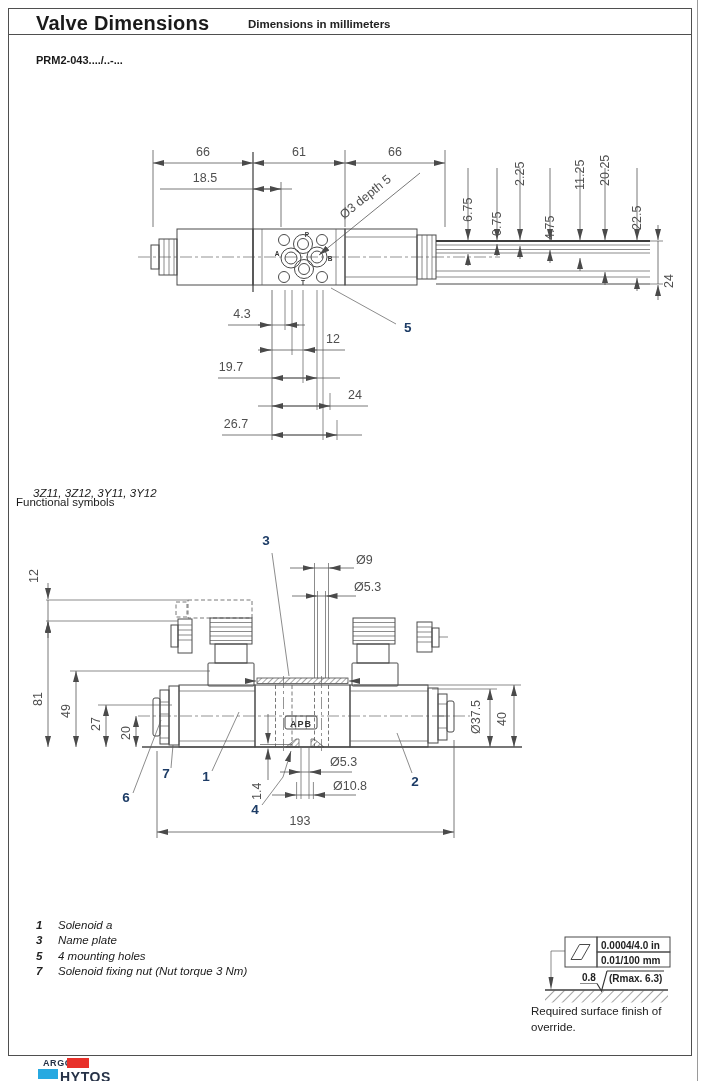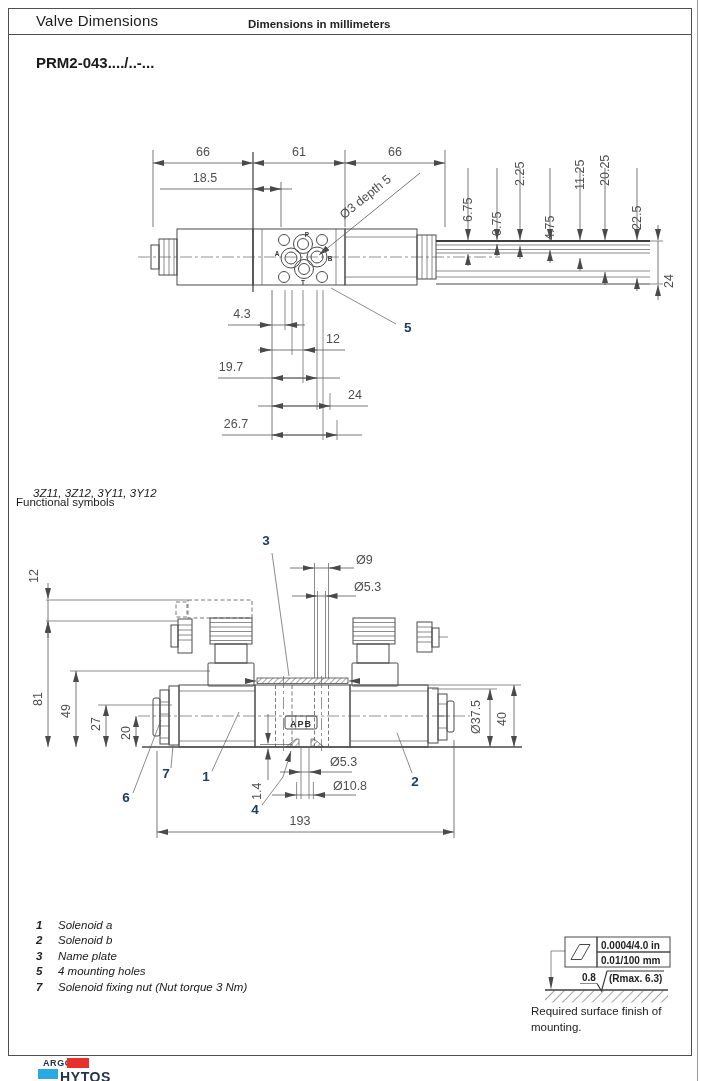--- a/index.html
+++ b/index.html
@@ -2,23 +2,23 @@
 <html><head>
 <meta charset="utf-8">
 <style>
   html,body{margin:0;padding:0;background:#fff;}
   .canvas{position:relative;width:701px;height:1081px;background:#ffffff;
           font-family:"Liberation Sans",sans-serif;color:#1a1a1a;overflow:hidden;}
   .abs{position:absolute;}
   .page-frame{left:8px;top:8px;width:682px;height:1046px;border:1.5px solid #4f4f4f;}
   .header-rule{left:8px;top:34px;width:684px;border-top:1.5px solid #4f4f4f;height:0;}
   .page-edge{left:697px;top:0;width:1px;height:1081px;background:#9a9a9a;}
-  .hdr-title{left:36px;top:12px;font-size:15px;font-weight:normal;letter-spacing:.2px;}
+  .hdr-title{left:36px;top:12px;font-size:20px;font-weight:bold;letter-spacing:.2px;}
   .hdr-sub{left:248px;top:18px;font-size:11.5px;color:#222;font-weight:bold;}
-  .model{left:36px;top:54px;font-size:15px;font-weight:bold;}
+  .model{left:36px;top:54px;font-size:11px;font-weight:bold;}
   .fs-head{left:16px;top:472px;font-size:11.5px;font-weight:normal;margin-top:24px;}
   .fs-codes{left:33px;top:487px;font-size:11.5px;font-style:italic;}
   .legend{left:36px;top:918px;font-size:11.5px;line-height:15.4px;font-style:italic;}
   .lrow{white-space:nowrap;}
   .lnum{display:inline-block;width:22px;font-weight:bold;color:#222;}
   .lcont{padding-left:22px;}
   .caption{left:531px;top:1003px;font-size:11.5px;line-height:16px;color:#222;}
   .logo-argo{left:43px;top:1058px;font-size:9px;font-weight:bold;color:#263247;letter-spacing:.6px;}
   .logo-hytos{left:60px;top:1069px;font-size:14px;font-weight:bold;color:#263247;letter-spacing:.6px;}
   .logo-red{left:67px;top:1058px;width:22px;height:10px;}
@@ -380,29 +380,28 @@
       <path d="M597,983.5 L601.5,991 L607,971" stroke="#333" stroke-width="1.1" fill="none"></path>
       <line x1="607" y1="971" x2="664" y2="971" stroke="#333" stroke-width="1.1"></line>
       <text class="sf" x="609" y="982">(Rmax. 6.3)</text>
       <line x1="545" y1="990" x2="668" y2="990" stroke="#3d3d3d" stroke-width="1.3"></line>
       <rect x="545" y="990.5" width="123" height="12" fill="url(#hat2)"></rect>
     </g>
   </svg>
 
   <div class="abs legend">
     <div class="lrow"><span class="lnum">1</span><span>Solenoid a</span></div>
-    <div class="lrow"><span class="lnum">2</span><span>Solenoid b</span></div>
     <div class="lrow"><span class="lnum">3</span><span>Name plate</span></div>
     <div class="lrow"><span class="lnum">5</span><span>4 mounting holes</span></div>
     <div class="lrow"><span class="lnum">7</span><span>Solenoid fixing nut (Nut torque 3 Nm)</span></div>
   </div>
 
   <div class="abs caption">
     <div>Required surface finish of</div>
-    <div>mounting.</div>
+    <div>override.</div>
   </div>
 
   <div class="abs logo-argo">ARGO</div>
   <div class="abs logo-red" style="background: rgb(232, 49, 42);"></div>
   <div class="abs logo-cyan" style="background: rgb(39, 169, 225);"></div>
   <div class="abs logo-hytos">HYTOS</div>
 
 </div>
 
 </body></html>

